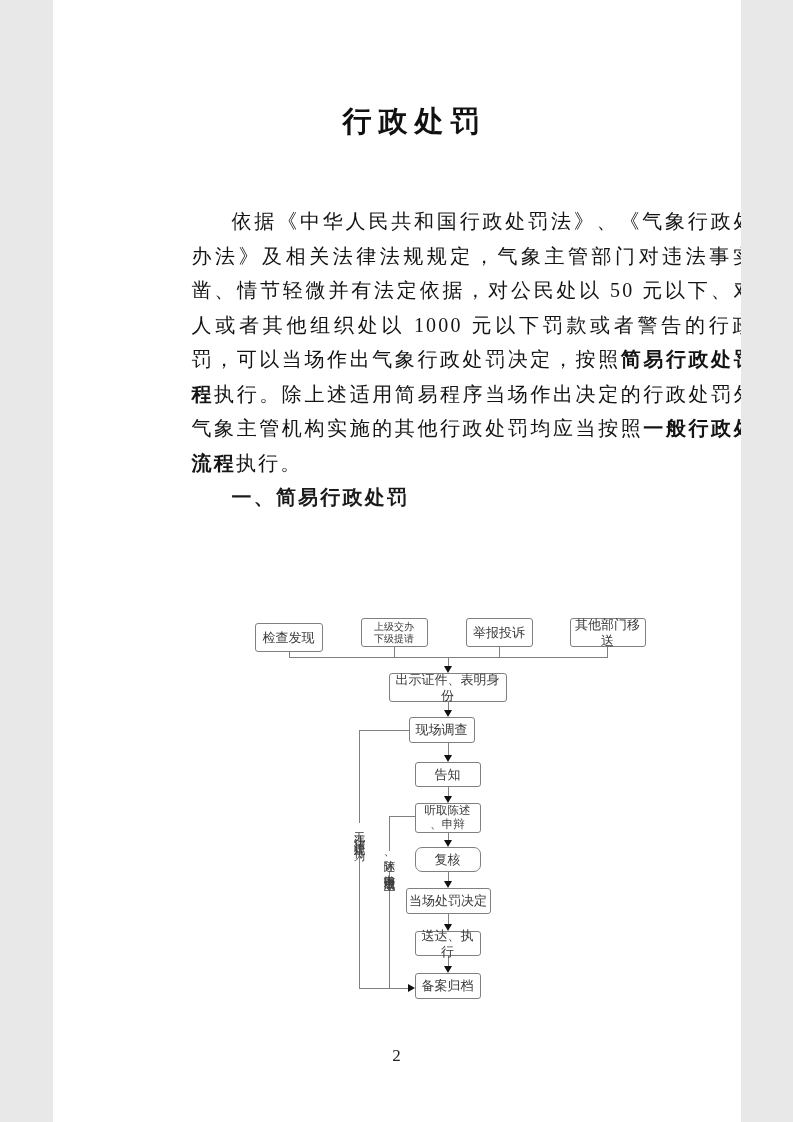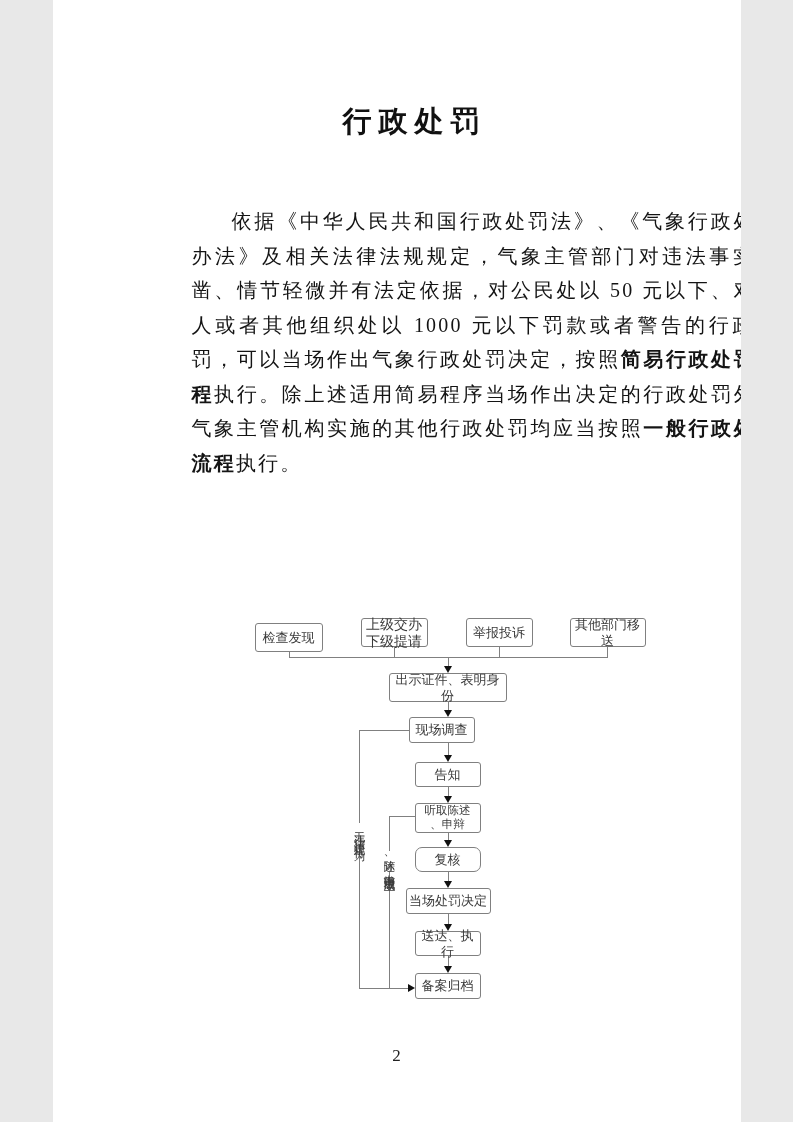--- a/index.html
+++ b/index.html
@@ -53,21 +53,21 @@
     border-radius:3px;
     background:#fff;
     display:flex; align-items:center; justify-content:center;
     text-align:center;
     font-size:13px;
     color:#3a3a3a;
     line-height:1.2;
     white-space:pre-line;
     z-index:2;
   }
-  .fc-box.small { font-size:14px; }
+  .fc-box.small { font-size:10px; }
   .fc-box.two-line { font-size:11.5px; }
   .hline { position:absolute; height:1px; background:#808080; z-index:1; }
   .vline { position:absolute; width:1px; background:#808080; z-index:1; }
   .arrow-down {
     position:absolute; width:0; height:0; z-index:2;
     border-left:4px solid transparent;
     border-right:4px solid transparent;
     border-top:7px solid #111;
   }
   .arrow-right {
@@ -99,20 +99,21 @@
 </style>
 </head>
 <body>
 
 <div class="page">
 
   <h1 class="doc-title">行政处罚</h1>
 
   <div class="content">
     <p><span>依据《中华人民共和国行政处罚法》、《气象行政处罚办法》及相关法律法规规定，气象主管部门对违法事实确凿、情节轻微并有法定依据，对公民处以 50 元以下、对法人或者其他组织处以 1000 元以下罚款或者警告的行政处罚，可以当场作出气象行政处罚决定，按照</span><span class="bold-phrase">简易行政处罚流程</span><span>执行。除上述适用简易程序当场作出决定的行政处罚外，气象主管机构实施的其他行政处罚均应当按照</span><span class="bold-phrase">一般行政处罚流程</span><span>执行。</span></p>
+    <div class="section-heading">一、简易行政处罚</div>
   </div>
 
   <div class="flowchart">
 
     <div class="fc-box" style="left:22px; top:18px; width:68px; height:29px;"><span>检查发现</span></div>
     <div class="fc-box small" style="left:128px; top:13px; width:67px; height:29px;"><span>上级交办
 下级提请</span></div>
     <div class="fc-box" style="left:233px; top:13px; width:67px; height:29px;"><span>举报投诉</span></div>
     <div class="fc-box" style="left:337px; top:13px; width:76px; height:29px;"><span>其他部门移送</span></div>
 

